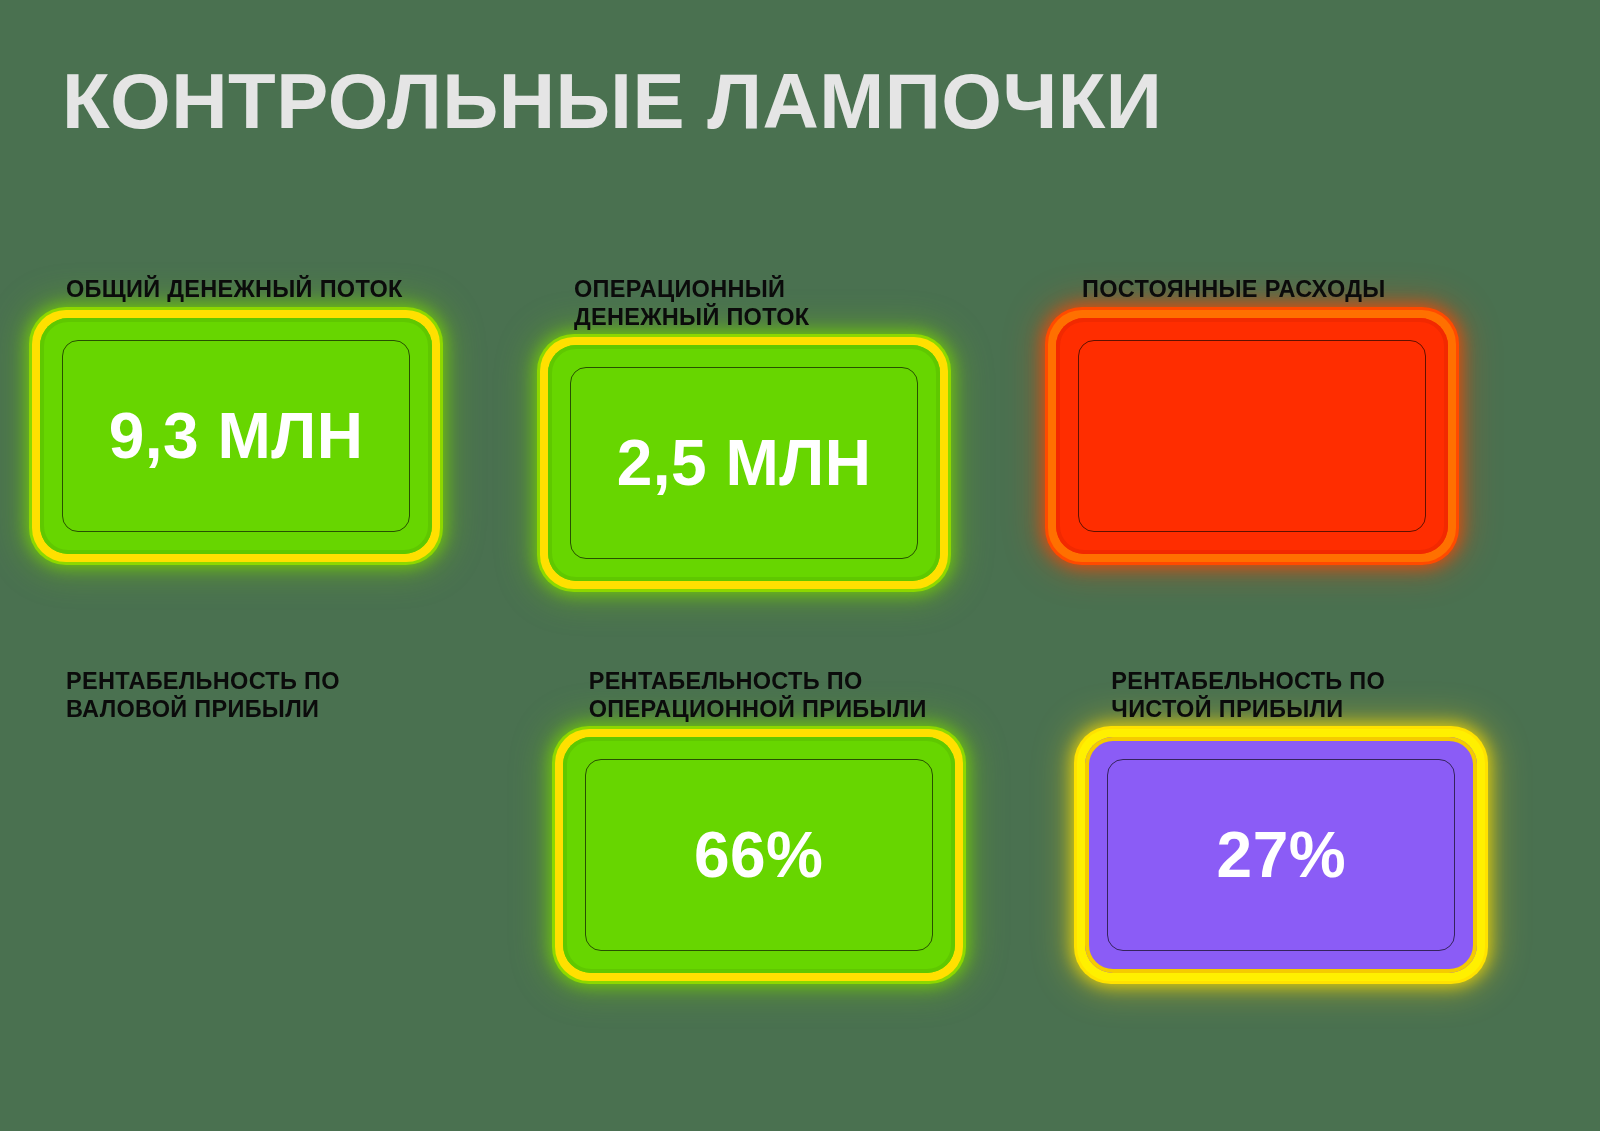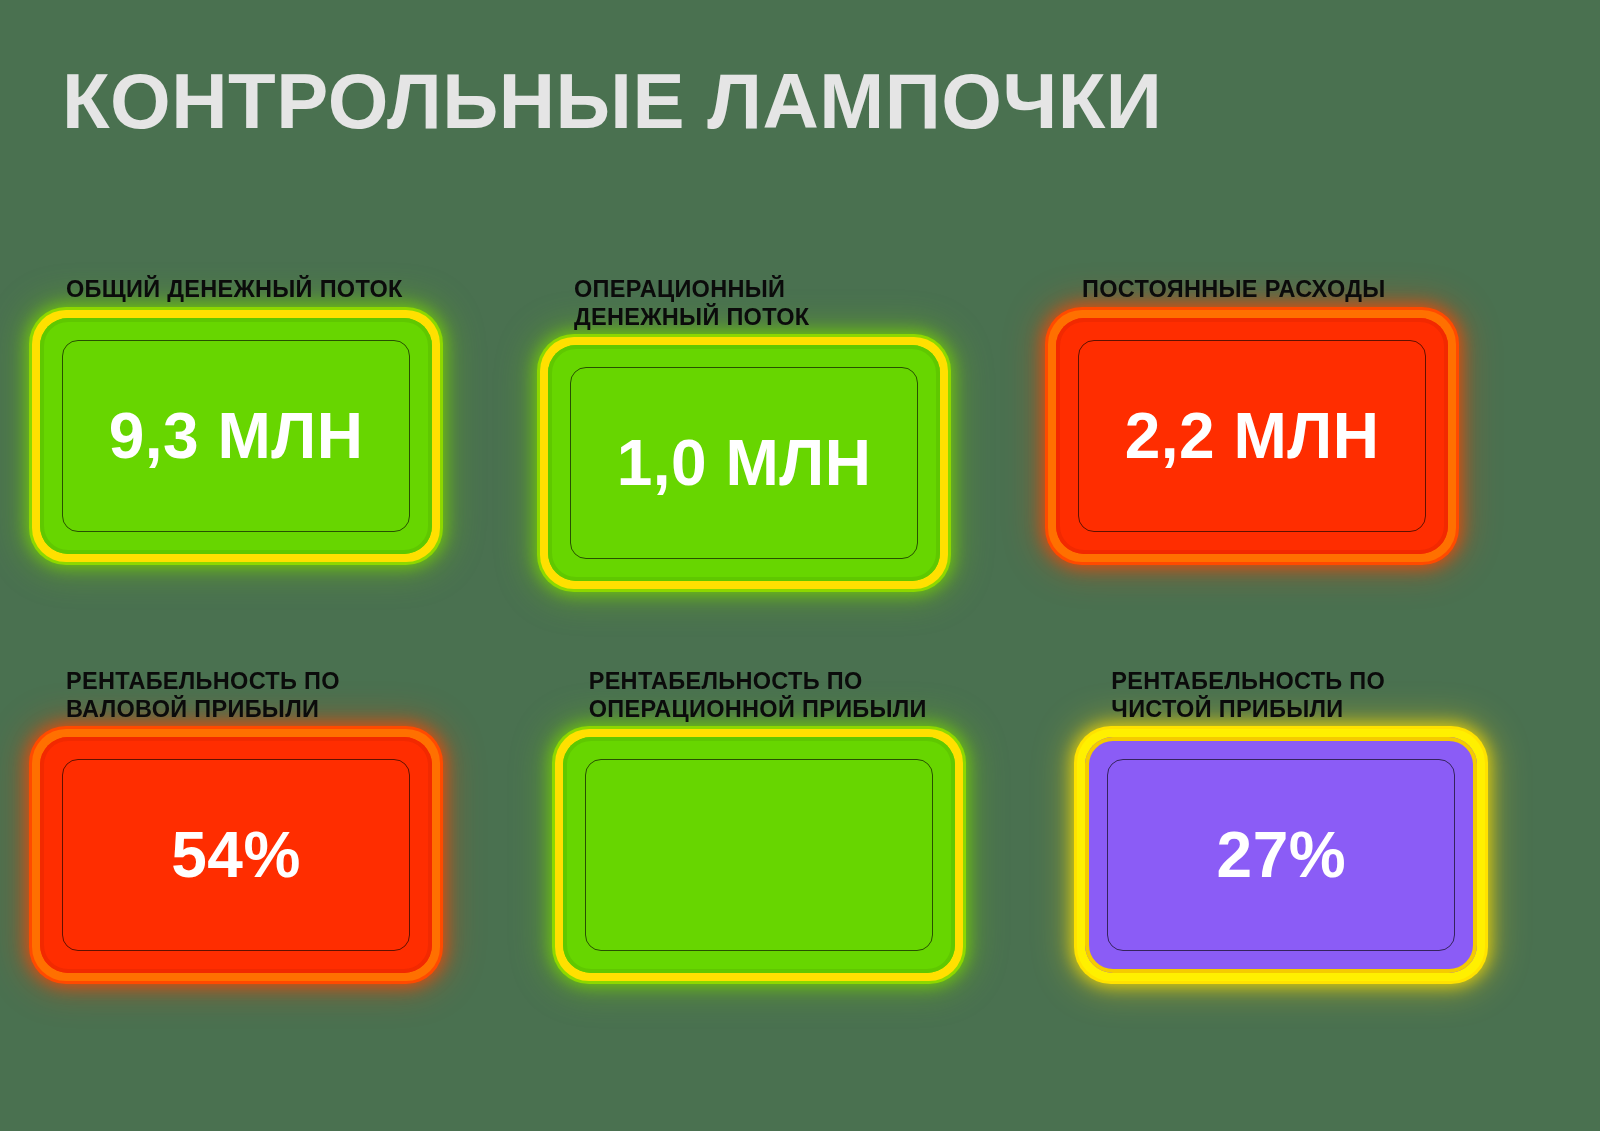--- a/index.html
+++ b/index.html
@@ -176,59 +176,52 @@
       </div>
     </div>
 
     <div class="cell">
       <div class="cell-label">ОПЕРАЦИОННЫЙ
 ДЕНЕЖНЫЙ ПОТОК</div>
       <div class="lamp-wrap v-green">
         <div class="lamp-glow"></div>
         <div class="lamp-body">
           <div class="lamp-inner-stroke"></div>
-          <span class="lamp-value">1,0 МЛН</span>
+          <span class="lamp-value">2,5 МЛН</span>
         </div>
       </div>
     </div>
 
     <div class="cell">
       <div class="cell-label">ПОСТОЯННЫЕ РАСХОДЫ</div>
       <div class="lamp-wrap v-red">
         <div class="lamp-glow"></div>
         <div class="lamp-body">
           <div class="lamp-inner-stroke"></div>
-          <span class="lamp-value">2,2 МЛН</span>
         </div>
       </div>
     </div>
 
   </div>
 
   <div class="row row-bottom">
 
     <div class="cell">
       <div class="cell-label">РЕНТАБЕЛЬНОСТЬ ПО
 ВАЛОВОЙ ПРИБЫЛИ</div>
-      <div class="lamp-wrap v-red">
-        <div class="lamp-glow"></div>
-        <div class="lamp-body">
-          <div class="lamp-inner-stroke"></div>
-          <span class="lamp-value">54%</span>
-        </div>
-      </div>
     </div>
 
     <div class="cell">
       <div class="cell-label">РЕНТАБЕЛЬНОСТЬ ПО
 ОПЕРАЦИОННОЙ ПРИБЫЛИ</div>
       <div class="lamp-wrap v-green">
         <div class="lamp-glow"></div>
         <div class="lamp-body">
           <div class="lamp-inner-stroke"></div>
+          <span class="lamp-value">66%</span>
         </div>
       </div>
     </div>
 
     <div class="cell">
       <div class="cell-label">РЕНТАБЕЛЬНОСТЬ ПО
 ЧИСТОЙ ПРИБЫЛИ</div>
       <div class="lamp-wrap v-yellow">
         <div class="lamp-glow"></div>
         <div class="lamp-body">

